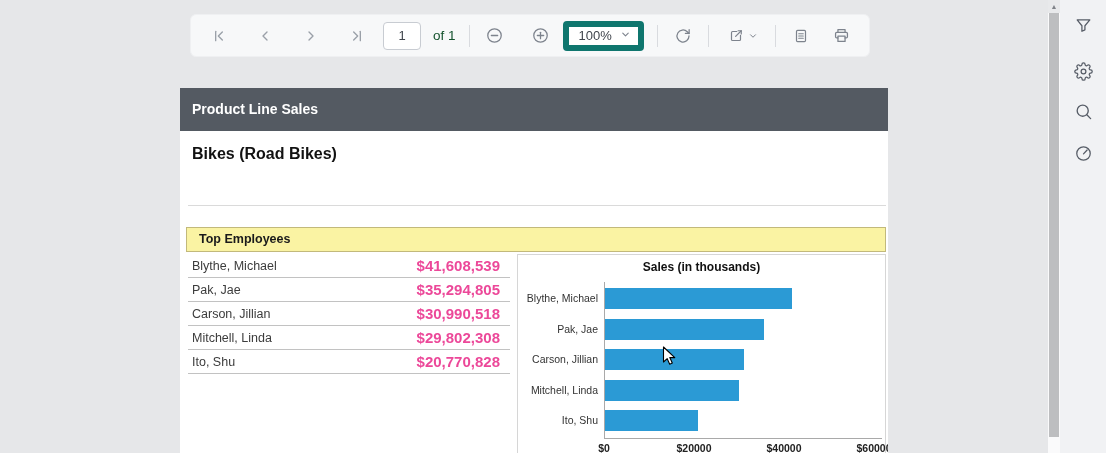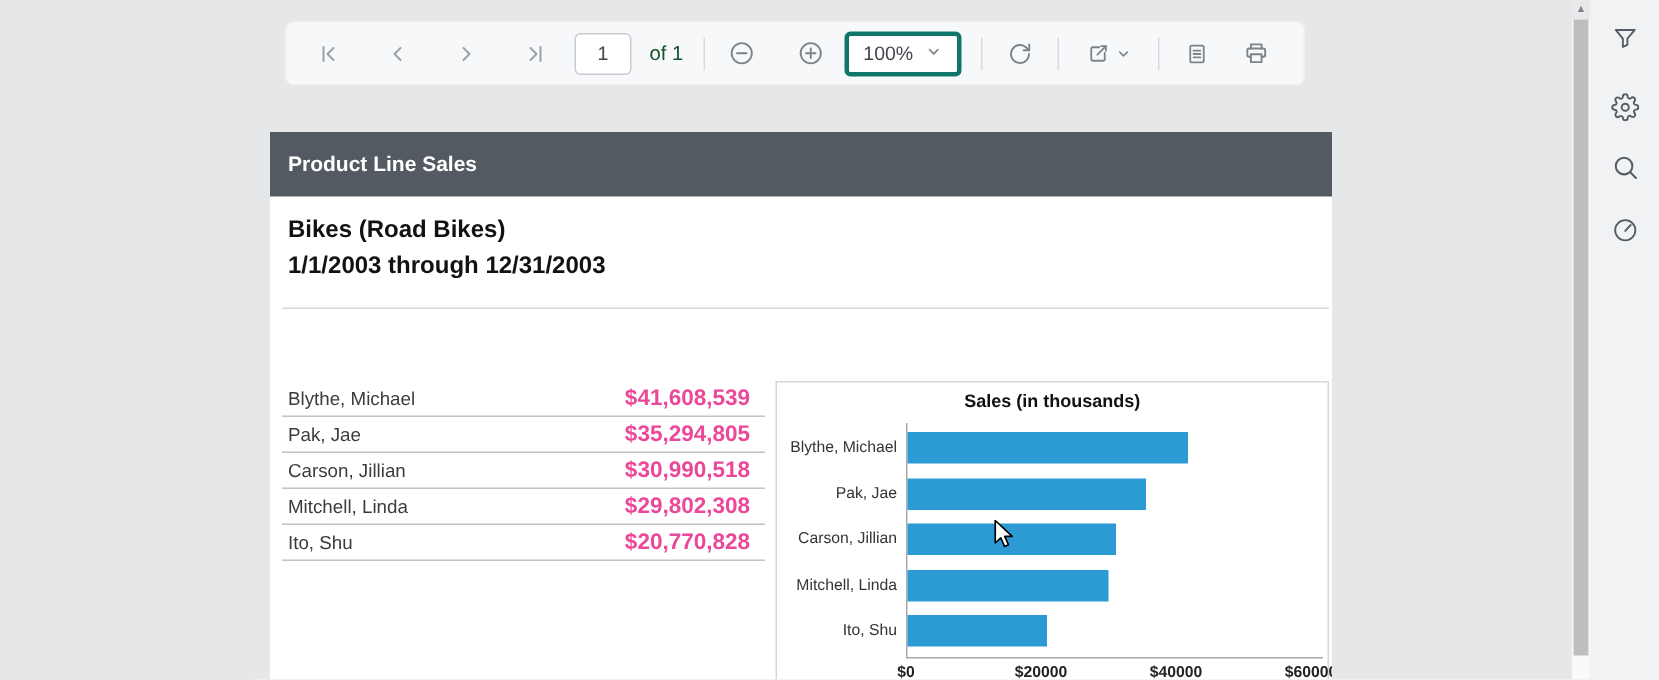--- a/index.html
+++ b/index.html
@@ -16,21 +16,21 @@
   .tb-btn { width:24px; height:24px; display:flex; align-items:center; justify-content:center; cursor:pointer; flex:0 0 auto; }
   .tb-btn svg { display:block; }
   .nav-gap { margin-left:22px; }
   .tb-sep { width:1px; height:22px; background:#d9dbdf; margin:0 13px; flex:0 0 auto; }
   .page-input {
     margin-left:14px; width:38px; height:28px; border:1px solid #c8ccd2; border-radius:4px;
     background:#fff; text-align:center; font-size:13px; color:#40454d; font-family:"Liberation Sans", sans-serif;
   }
   .pages-label { margin-left:12px; font-size:13.5px; color:#14532d; white-space:nowrap; }
   .zoom-select {
-    margin-left:10px; height:30px; min-width:78px; border:3px solid #0f766e; border-radius:4px;
+    margin-left:10px; height:30px; min-width:78px; border:6px solid #0f766e; border-radius:4px;
     background:#fff; display:flex; align-items:center; justify-content:flex-start; gap:8px;
     font-size:13px; color:#40454d; cursor:pointer; padding:0 10px;
   }
 
   
   .page { position:absolute; left:180px; top:88px; width:708px; height:365px; background:#fff; overflow:hidden; }
   .report-titlebar { position:absolute; left:0; top:0; width:100%; height:43px; background:#545a62;padding-left:44px; }
   .report-titlebar .t { position:absolute; left:12px; top:0; line-height:43px; color:#fff; font-weight:bold; font-size:14px; }
   .subtitle { position:absolute; left:12px; top:54px; font-weight:bold; font-size:16px; color:#121212; line-height:24px; }
   .rule { position:absolute; left:8px; right:2px; top:117px; height:1px; background:#dadada; }
@@ -183,23 +183,23 @@
         </span>
     </div>
   </div>
 
   <div class="page">
     <div class="report-titlebar">
       <span class="t">Product Line Sales</span>
     </div>
     <div class="subtitle">
       <div>Bikes (Road Bikes)</div>
-      <div>1/1/2003 through 12/31/2003</div>
     </div>
     <div class="rule"></div>
+    <div class="band">Top Employees</div>
 
     <div class="emp-table">
         <div class="emp-row">
           <span class="emp-name">Blythe, Michael</span>
           <span class="emp-value">$41,608,539</span>
         </div>
         <div class="emp-row">
           <span class="emp-name">Pak, Jae</span>
           <span class="emp-value">$35,294,805</span>
         </div>

